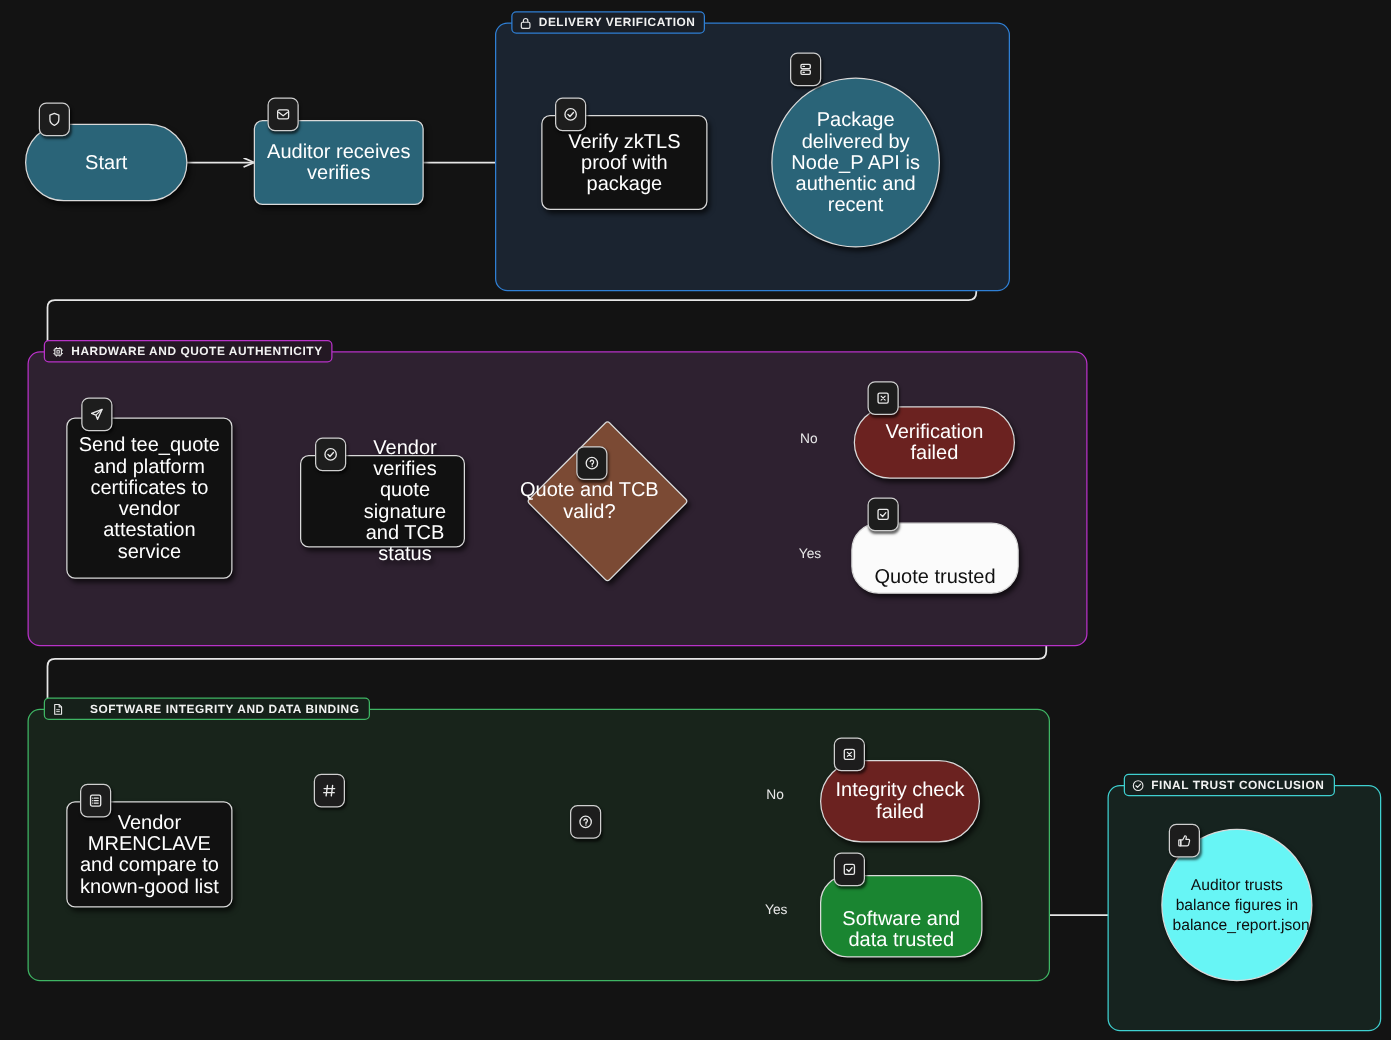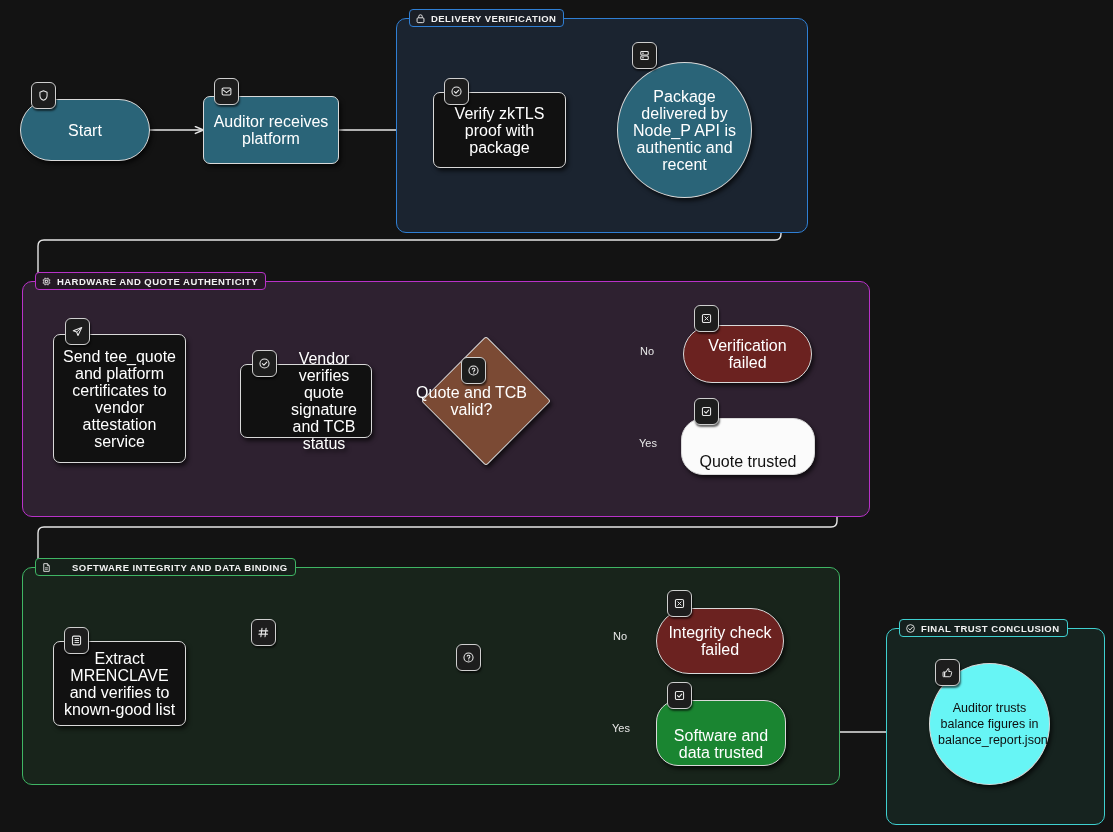--- a/index.html
+++ b/index.html
@@ -181,21 +181,21 @@
   <div class="node n-stadium" style="left:20px;top:99px;width:130px;height:62px;background:#2a6478;">
     <span class="ntext">Start</span>
   </div>
   <div class="badge" style="left:31px;top:82px;">
     <svg viewBox="0 0 16 16" width="13" height="13">
         <path d="M8 2.2l4.4 1.7v4.3c0 2.8-1.9 4.6-4.4 5.6-2.5-1-4.4-2.8-4.4-5.6V3.9z" fill="none" stroke="#e8e8e8" stroke-width="1.3" stroke-linejoin="round"></path>
       </svg>
   </div>
 
   <div class="node n-rect" style="left:203px;top:96px;width:136px;height:68px;background:#2a6478;">
-    <span class="ntext">Auditor receives platform</span>
+    <span class="ntext">Auditor receives verifies</span>
   </div>
   <div class="badge" style="left:214px;top:78px;">
     <svg viewBox="0 0 16 16" width="13" height="13">
         <rect x="2.6" y="3.6" width="10.8" height="8.8" rx="1.6" fill="none" stroke="#e8e8e8" stroke-width="1.3"></rect>
         <path d="M3.6 6l4.4 3.4L12.4 6" fill="none" stroke="#e8e8e8" stroke-width="1.3" stroke-linecap="round" stroke-linejoin="round"></path>
       </svg>
   </div>
 
   <div class="node n-rect" style="left:433px;top:92px;width:133px;height:76px;background:#111111;">
     <span class="ntext">Verify zkTLS proof with package</span>
@@ -264,21 +264,21 @@
     <span class="ntext">Quote trusted</span>
   </div>
   <div class="badge" style="left:694px;top:398px;">
     <svg viewBox="0 0 16 16" width="13" height="13">
         <rect x="3" y="3" width="10" height="10" rx="1.6" fill="none" stroke="#e8e8e8" stroke-width="1.3"></rect>
         <path d="M5.5 8.1l2 2 3.2-3.8" fill="none" stroke="#e8e8e8" stroke-width="1.3" stroke-linecap="round" stroke-linejoin="round"></path>
       </svg>
   </div>
 
   <div class="node n-rect" style="left:53px;top:641px;width:133px;height:85px;background:#111111;">
-    <span class="ntext">Extract MRENCLAVE and verifies to known-good list</span>
+    <span class="ntext">Vendor MRENCLAVE and compare to known-good list</span>
   </div>
   <div class="badge" style="left:64px;top:627px;">
     <svg viewBox="0 0 16 16" width="13" height="13">
         <rect x="3" y="2.6" width="10" height="10.8" rx="1.6" fill="none" stroke="#e8e8e8" stroke-width="1.3"></rect>
         <path d="M6.6 5.6h4M6.6 8h4M6.6 10.4h4" stroke="#e8e8e8" stroke-width="1.2" stroke-linecap="round"></path>
         <circle cx="5.1" cy="5.6" r=".6" fill="#e8e8e8"></circle>
         <circle cx="5.1" cy="8" r=".6" fill="#e8e8e8"></circle>
         <circle cx="5.1" cy="10.4" r=".6" fill="#e8e8e8"></circle>
       </svg>
   </div>

